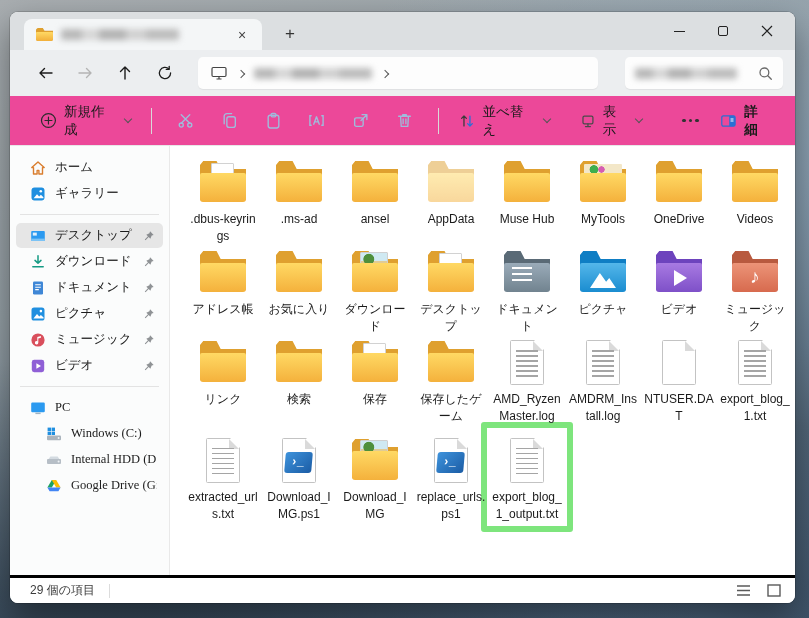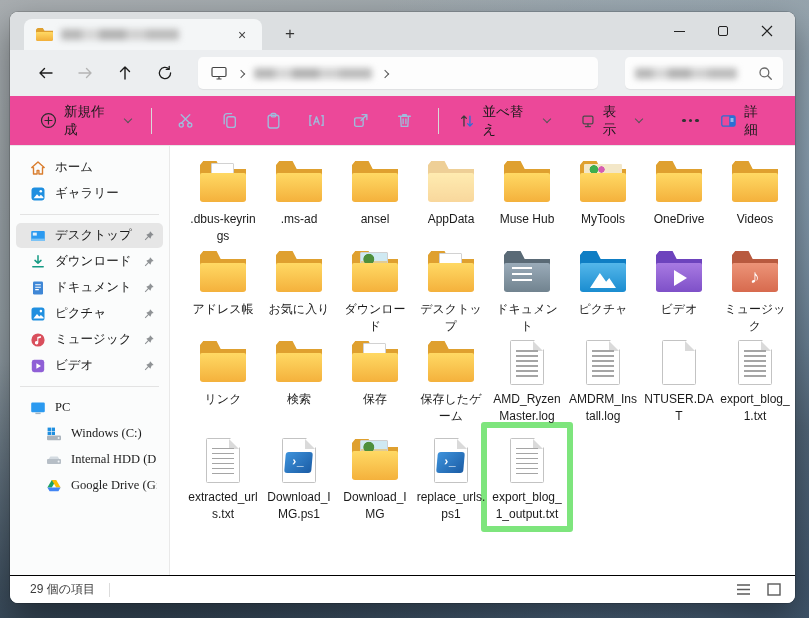--- a/index.html
+++ b/index.html
@@ -57,21 +57,21 @@
   }
   .searchbox .redact{ width:102px; }
   .searchbox svg{ margin-left:auto; }
   
   .toolbar{ height:50px; background:#ec4899; border-bottom:1px solid #e7e7e7; display:flex; align-items:center;
     padding:0 16px 0 22px; }
   .tbtn{ display:flex; align-items:center; gap:7px; font-size:13.5px; color:#1b1b1b; padding:6px 8px; border-radius:5px; }
   .chev{ width:6px; height:6px; border-right:1.3px solid #555; border-bottom:1.3px solid #555; transform:rotate(45deg); margin-top:-3px; }
   .tsep{ width:1px; height:26px; background:#d9d9d9; margin:0 12px; }
   .ticon{ width:44px; height:34px; display:flex; align-items:center; justify-content:center; border-radius:5px; }
-  .tright{ margin-left:auto; display:flex; align-items:flex-end; }
+  .tright{ margin-left:auto; display:flex; align-items:flex-end;font-weight:bold; }
   .dots{ display:flex; gap:3px; }
   .dots i{ width:3.5px; height:3.5px; border-radius:50%; background:#333; }
   
   .main{ flex:1; display:flex; min-height:0; background:#fff; }
   .sidebar{ width:160px; border-right:1px solid #e9e9e9; background:#fbfcfc; padding-top:8px; overflow:hidden; }
   .side-item{ height:25px; display:flex; align-items:center; gap:9px; margin:1px 6px; padding:0 6px 0 14px;
     border-radius:5px; font-size:12.5px; color:#1b1b1b;font-family:Liberation Serif, serif; }
   .side-item svg{ flex:0 0 16px; }
   .side-item[data-selected="true"]{ background:#e6e6e6; }
   .side-item.child{ padding-left:30px; }
@@ -133,21 +133,21 @@
     background:repeating-linear-gradient(180deg,#a5a5a5 0 1.5px, transparent 1.5px 5px); }
   .ps{ display:none; position:absolute; left:14px; top:15px; width:27px; height:21px; border-radius:3px;
     background:linear-gradient(135deg,#3e93dc,#1b5ca5); transform:skewX(-5deg);
     color:#fff; font-size:12px; font-weight:bold; line-height:19px; text-align:center; }
   [data-icon="doc-ps1"] .ps{ display:block; }
   .ps::before{ content:"›_"; letter-spacing:1px; }
   
   [data-hl="true"]::after{ content:""; position:absolute; left:-8px; right:-8px; top:-15px; bottom:-9px;
     border:6px solid var(--hl,#7ee57d); border-radius:3px; z-index:0; }
   
-  .statusbar{ height:28px; border-top:1px solid #000000; background:#fff; display:flex; align-items:center;
+  .statusbar{ height:28px; border-top:3px solid #000000; background:#fff; display:flex; align-items:center;
     padding:0 14px 0 20px; font-size:12px; color:#3c3c3c; }
   .ssep{ width:1px; height:14px; background:#dcdcdc; margin-left:14px; }
   .sright{ margin-left:auto; display:flex; align-items:center; gap:16px; }
 </style>
 </head>
 <body>
 
 <div class="window">
 
   <div class="tabbar">

